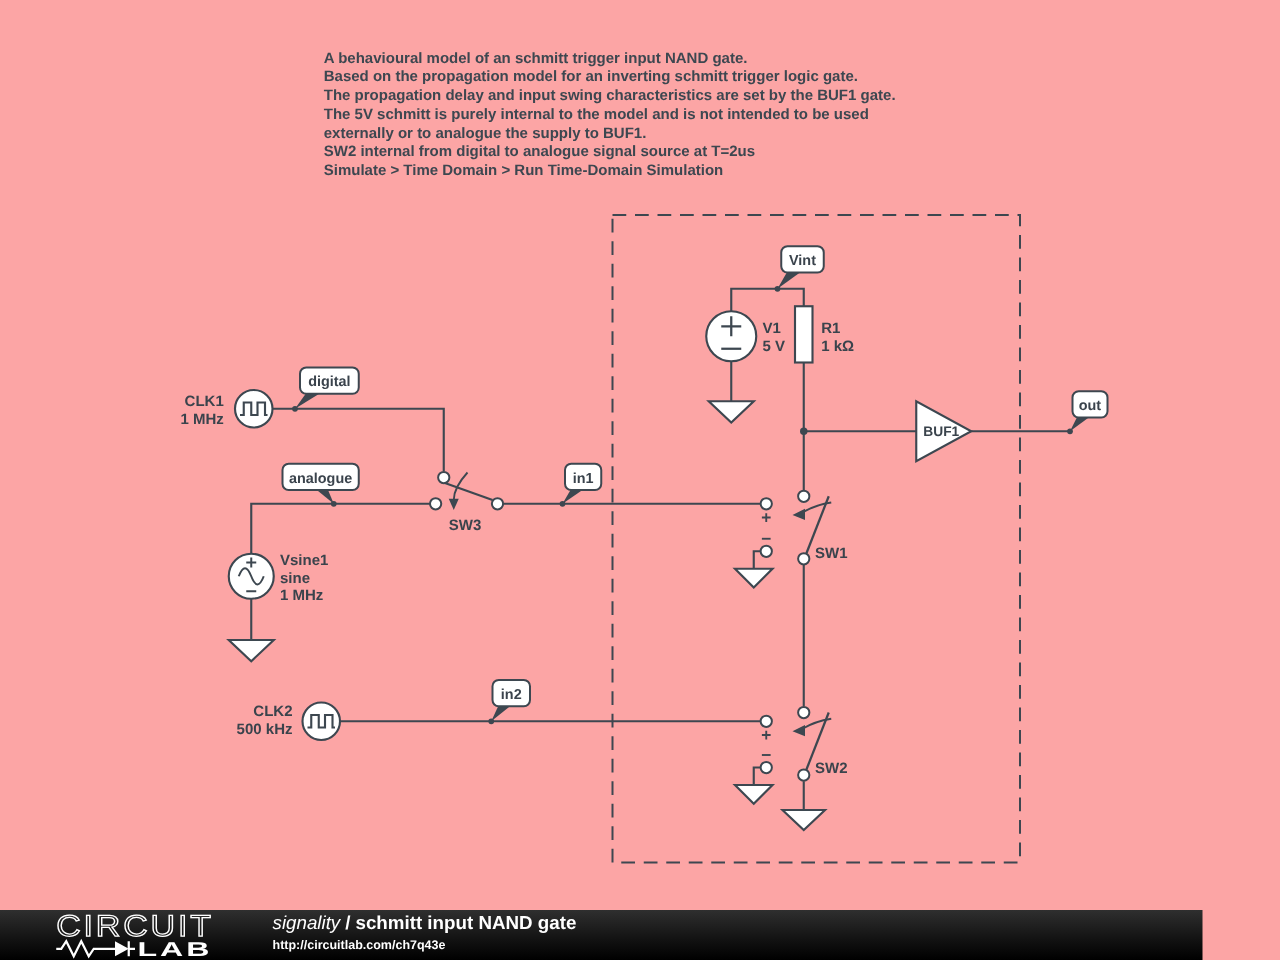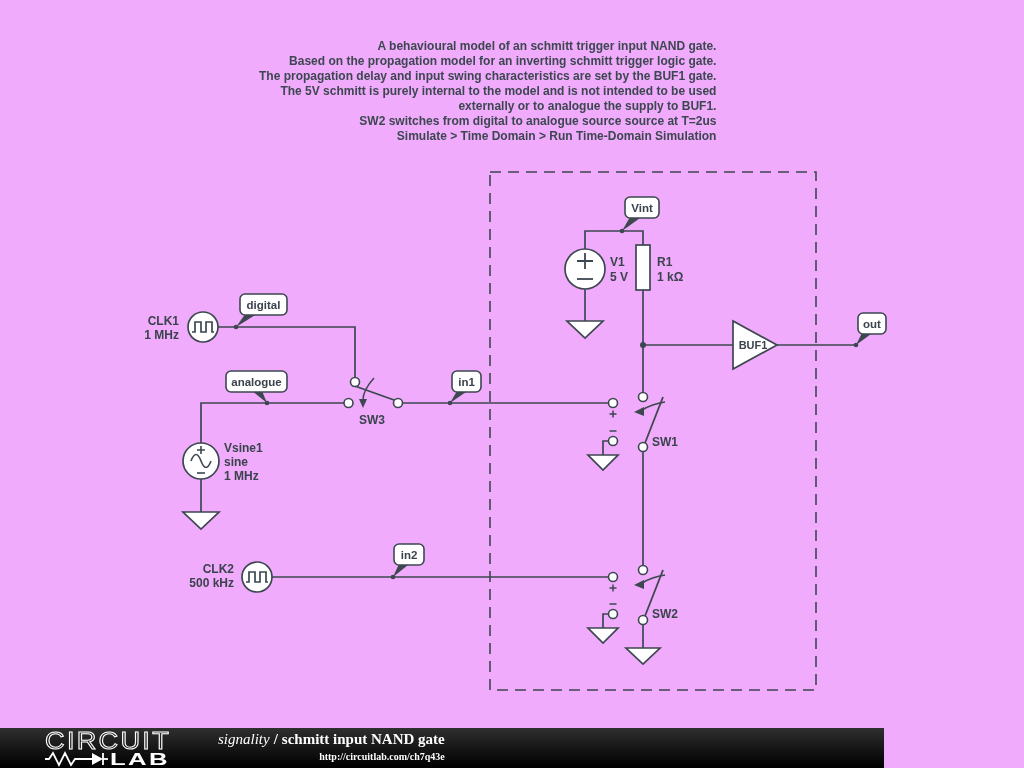--- a/index.html
+++ b/index.html
@@ -1,47 +1,47 @@
 <!DOCTYPE html>
 <html><head>
 <meta charset="utf-8">
 <style>
   html,body{margin:0;padding:0;background:#fff;}
-  #canvas{position:relative;width:1024px;height:768px;background:#f0abfc;overflow:hidden;
-          font-family:"Liberation Sans",sans-serif;text-align:right;}
+  #canvas{position:relative;width:1024px;height:768px;background:#fca5a5;overflow:hidden;
+          font-family:"Liberation Sans",sans-serif;}
   .desc{position:absolute;left:259px;top:39px;font-size:12px;font-weight:bold;
         line-height:15px;color:#3d4750;white-space:nowrap;}
   #schem{position:absolute;left:0;top:0;}
   #schem text{font-family:"Liberation Sans",sans-serif;font-weight:bold;fill:#3a434c;}
   #schem .lbl{font-size:12px;}
   #schem .flag-text{font-size:11.5px;}
   #schem .buf-text{font-size:11px;}
-  .footer{position:absolute;left:0;top:728px;width:884px;height:40px;
+  .footer{position:absolute;left:0;top:728px;width:962px;height:40px;
           background:linear-gradient(180deg,#2f2f2f 0%,#141414 55%,#000 100%);}
   .logo{position:absolute;left:44px;top:2px;}
   .byline{position:absolute;left:218px;top:2px;color:#ffffff;
-          font-family:Liberation Serif, serif;white-space:nowrap;}
+          font-family:Liberation Sans, sans-serif;white-space:nowrap;}
   .byline .l1{font-size:15px;line-height:18px;}
   .byline .author{font-style:italic;}
   .byline .sep{font-weight:bold;margin:0 4px;}
   .byline .title{font-weight:bold;}
   .byline .url{font-size:10px;line-height:18px;font-weight:bold;}
 </style>
 </head>
 <body>
 
 <div id="canvas">
 
   <div class="desc">
     <div>A behavioural model of an schmitt trigger input NAND gate.</div>
     <div>Based on the propagation model for an inverting schmitt trigger logic gate.</div>
     <div>The propagation delay and input swing characteristics are set by the BUF1 gate.</div>
     <div>The 5V schmitt is purely internal to the model and is not intended to be used</div>
     <div>externally or to analogue the supply to BUF1.</div>
-    <div>SW2 switches from digital to analogue source source at T=2us</div>
+    <div>SW2 internal from digital to analogue signal source at T=2us</div>
     <div>Simulate &gt; Time Domain &gt; Run Time-Domain Simulation</div>
   </div>
 
   <svg id="schem" width="1024" height="728" viewBox="0 0 1024 728">
 
     <rect x="490" y="172" width="326" height="518" fill="none" stroke="#3d4750" stroke-width="1.6" stroke-dasharray="11 7"></rect>
 
     <g stroke="#3d4750" stroke-width="1.7" fill="none">
       <path d="M218,327 H355 V377"></path>
       <path d="M344,403 H201 V443"></path>

